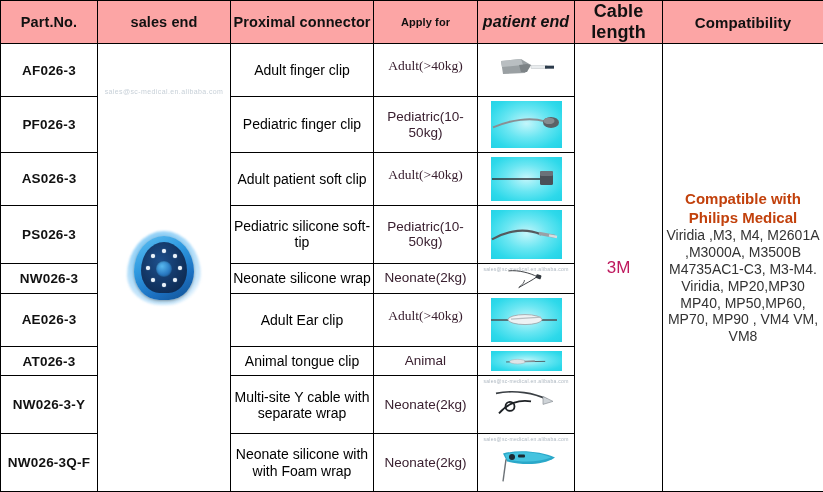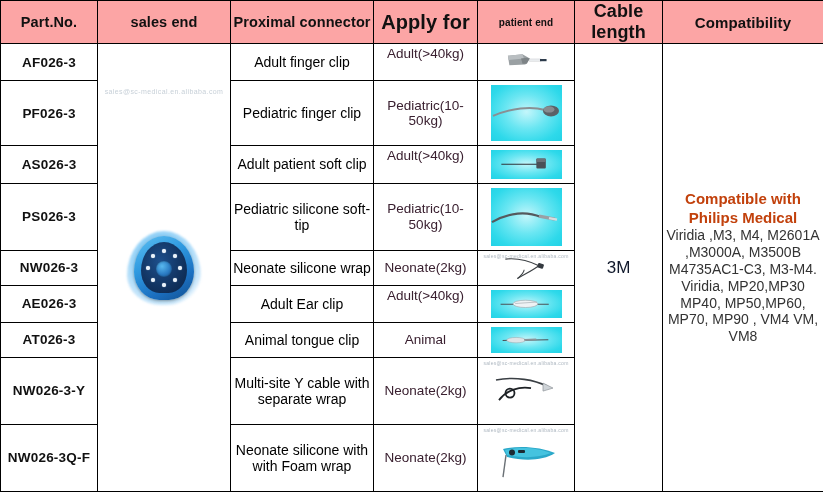--- a/index.html
+++ b/index.html
@@ -30,22 +30,22 @@
     background:#fca5a5;
     height:24px;
     font-weight:bold;
     font-size:15px;
     color:#111;
     letter-spacing:.1px;
   }
   th.h-partno{font-size:14.5px;}
   th.h-device{font-size:14.5px;font-weight:bold;}
   th.h-prox{font-size:14.5px;margin-left:17px;}
-  th.h-apply{font-size:20px;}
-  th.h-patient{font-size:10px;}
+  th.h-apply{font-size:11px;}
+  th.h-patient{font-size:16px;font-style:italic;}
   th.h-cable{font-size:18px;}
   th.h-compat{font-size:15px;}
 
   
   col.c-partno{width:97px;}
   col.c-device{width:133px;}
   col.c-prox{width:143px;}
   col.c-apply{width:104px;}
   col.c-patient{width:97px;}
   col.c-cable{width:88px;}
@@ -57,22 +57,22 @@
     letter-spacing:.2px;
   }
   td.prox{
     font-size:14px;color:#000000;line-height:1.15;
     padding:0 4px;
   }
   td.apply{
     font-size:13.5px;color:#3a2030;line-height:1.15;
     padding:0 2px;
   }
-  td.apply.top{vertical-align:top;padding-top:2px;}
-  td.cable{font-size:17px;color:#0f172a;}
+  td.apply.top{vertical-align:top;padding-top:14px;font-family:Liberation Serif, serif;}
+  td.cable{font-size:17px;color:#be185d;}
   td.patient{padding:0;}
 
   
   .device-cell{position:relative;}
   .connector{
     position:relative;width:86px;height:86px;margin:0 auto;
   }
   .conn-glow{
     position:absolute;left:6px;top:6px;width:74px;height:74px;
     background:radial-gradient(ellipse at 45% 40%, #bfe4ff 0%, #8fd0f7 40%, #cfe9fb 72%, rgba(255,255,255,0) 80%);

